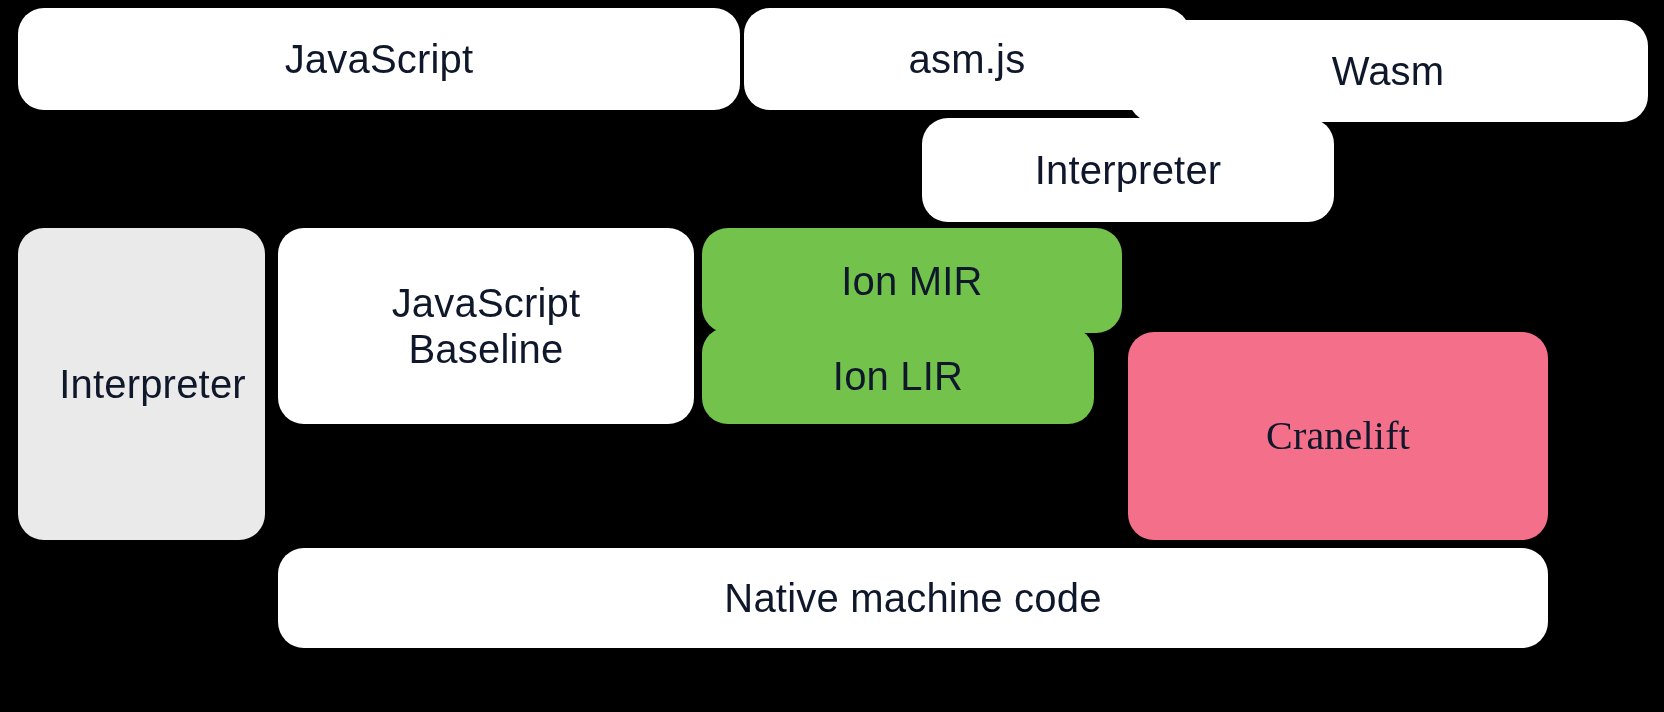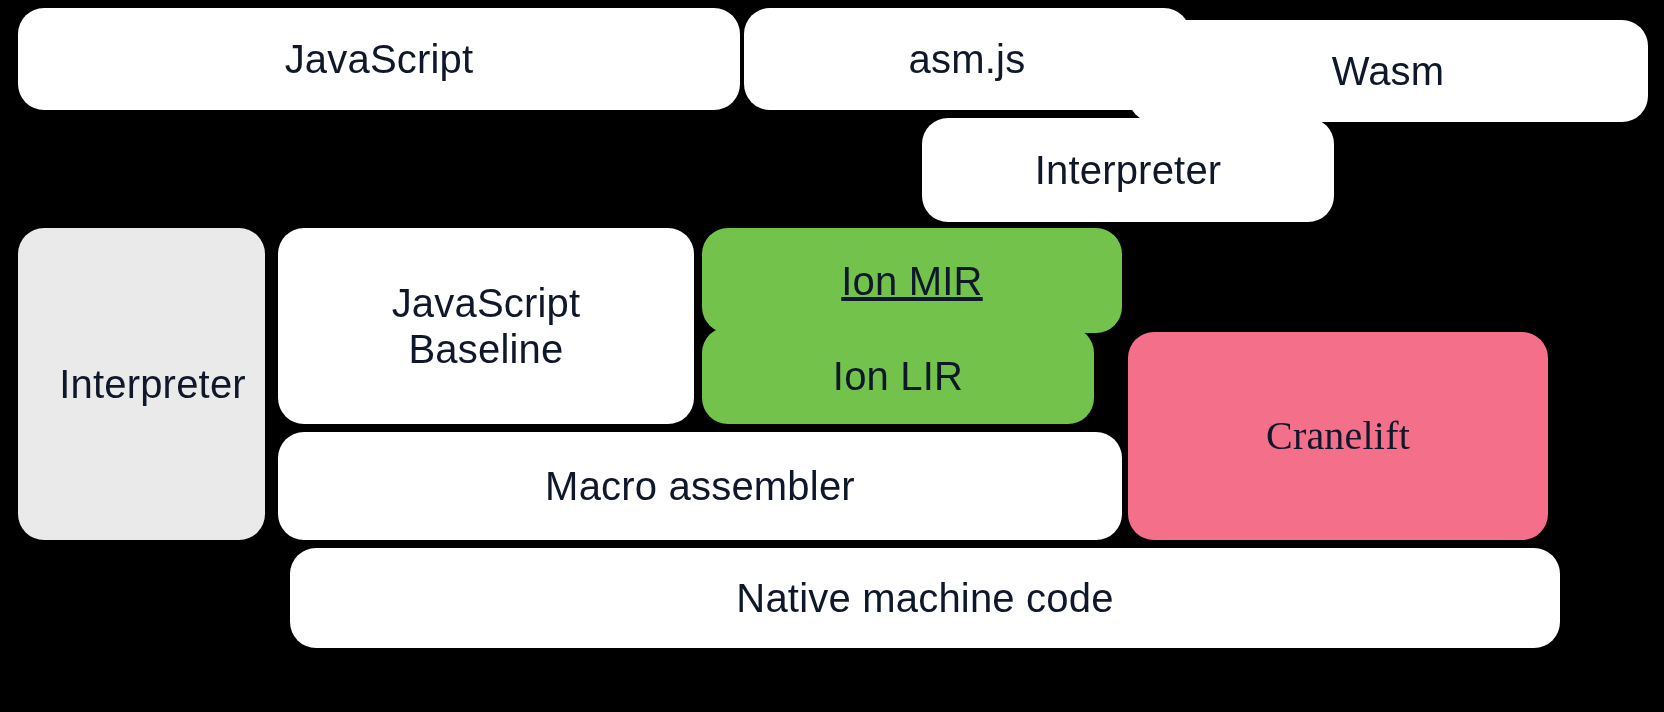--- a/index.html
+++ b/index.html
@@ -44,18 +44,17 @@
 <body>
 
 <div id="diagram" style="background: rgb(0, 0, 0);">
     <div class="node fill-white" style="left: 18px; top: 8px; width: 722px; height: 102px;">JavaScript</div>
     <div class="node fill-white" style="left: 744px; top: 8px; width: 446px; height: 102px;">asm.js</div>
     <div class="node fill-white" style="left: 1128px; top: 8px; width: 520px; height: 102px; margin-top: 12px;">Wasm</div>
     <div class="node fill-white" style="left: 922px; top: 118px; width: 412px; height: 104px;">Interpreter</div>
     <div class="node fill-gray" style="left: 18px; top: 228px; width: 247px; height: 312px;">Interpreter</div>
     <div class="node fill-white" style="left: 278px; top: 228px; width: 416px; height: 196px;">JavaScript
 Baseline</div>
-    <div class="node fill-green" style="left: 702px; top: 228px; width: 420px; height: 105px; text-decoration: underline;">Ion MIR</div>
+    <div class="node fill-green" style="left: 702px; top: 228px; width: 420px; height: 105px;">Ion MIR</div>
     <div class="node fill-green" style="left: 702px; top: 327px; width: 392px; height: 97px;">Ion LIR</div>
     <div class="node fill-pink" style="left: 1128px; top: 332px; width: 420px; height: 208px;">Cranelift</div>
-    <div class="node fill-white" style="left: 278px; top: 432px; width: 844px; height: 108px;">Macro assembler</div>
-    <div class="node fill-white" style="left: 278px; top: 548px; width: 1270px; height: 100px; margin-left: 12px;">Native machine code</div>
+    <div class="node fill-white" style="left: 278px; top: 548px; width: 1270px; height: 100px;">Native machine code</div>
   </div>
 
 </body></html>

